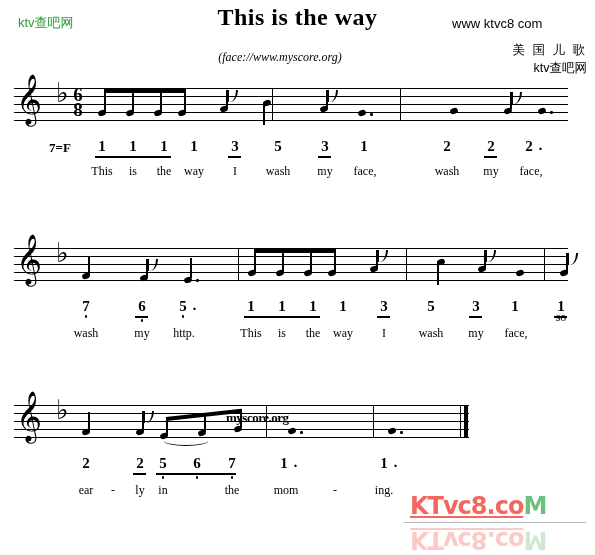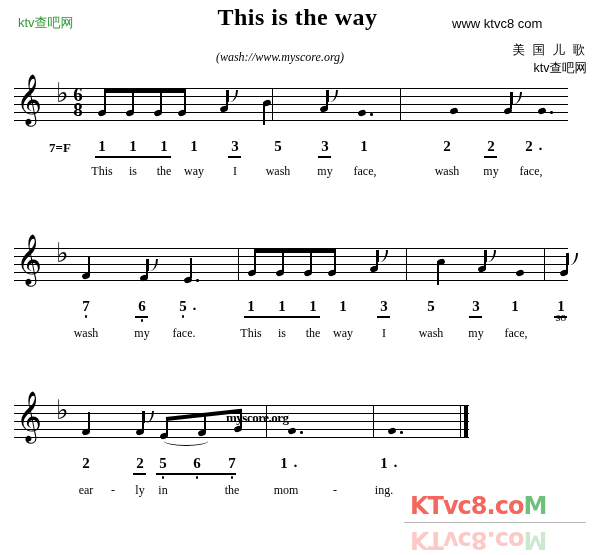--- a/index.html
+++ b/index.html
@@ -215,35 +215,35 @@
   #bottom-watermark .wm-refl {
     position: absolute; left: 0; top: 34px;
     font-family: "DejaVu Sans", sans-serif;
     font-weight: bold;
     font-size: 24px;
     letter-spacing: -1px;
     white-space: nowrap;
     transform: scaleY(-1);
     opacity: 0.35;
   }
-  .wm-red { color: #f4665e; }
+  .wm-red { color: #f4665e; text-decoration: underline; }
   .wm-green { color: #6ec17a; }
   #bottom-watermark .wm-rule {
     position: absolute; left: -6px; top: 30px;
     width: 182px; height: 1px; background: #b9b9b9;
   }
 </style>
 </head>
 <body>
 
 <div class="abs" id="site-logo">ktv查吧网</div>
 
 <div class="abs" id="page-title">This is the way</div>
 
-<div class="abs" id="subtitle-link">(wash://www.myscore.org)</div>
+<div class="abs" id="subtitle-link">(face://www.myscore.org)</div>
 
 <div class="abs" id="site-url">www ktvc8 com</div>
 
 <div class="abs" id="composer-line-1">美 国 儿 歌</div>
 
 <div class="abs" id="composer-line-2">ktv查吧网</div>
 
 <div class="system" style="top:88px;">
 
   <div class="staff">
@@ -419,21 +419,21 @@
   <div class="underline-grp" style="left:377px; top:68px; width:13px;"></div>
   <div class="jp" style="left:424px; top:50px;"><span>5</span></div>
   <div class="jp" style="left:469px; top:50px;"><span>3</span></div>
   <div class="underline-grp" style="left:469px; top:68px; width:13px;"></div>
   <div class="jp" style="left:508px; top:50px;"><span>1</span></div>
   <div class="jp" style="left:554px; top:50px;"><span>1</span></div>
   <div class="underline-grp" style="left:554px; top:68px; width:13px;"></div>
 
   <div class="ly" style="left:86px; top:78px;">wash</div>
   <div class="ly" style="left:142px; top:78px;">my</div>
-  <div class="ly" style="left:184px; top:78px;">face.</div>
+  <div class="ly" style="left:184px; top:78px;">http.</div>
   <div class="ly" style="left:251px; top:78px;">This</div>
   <div class="ly" style="left:282px; top:78px;">is</div>
   <div class="ly" style="left:313px; top:78px;">the</div>
   <div class="ly" style="left:343px; top:78px;">way</div>
   <div class="ly" style="left:384px; top:78px;">I</div>
   <div class="ly" style="left:431px; top:78px;">wash</div>
   <div class="ly" style="left:476px; top:78px;">my</div>
   <div class="ly" style="left:516px; top:78px;">face,</div>
   <div class="ly" style="left:561px; top:62px;">so</div>
 </div>

